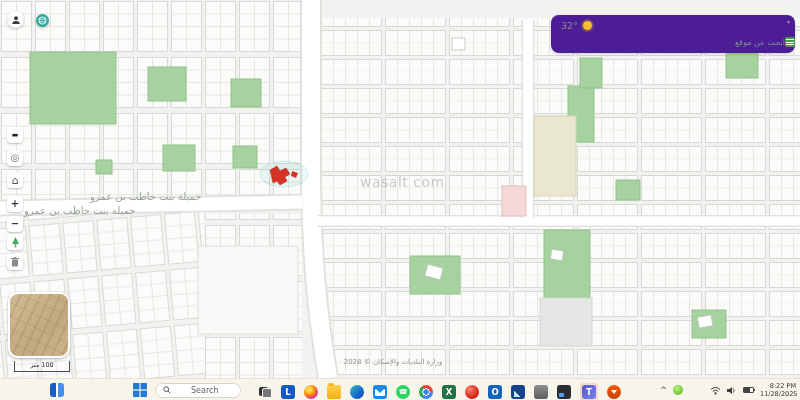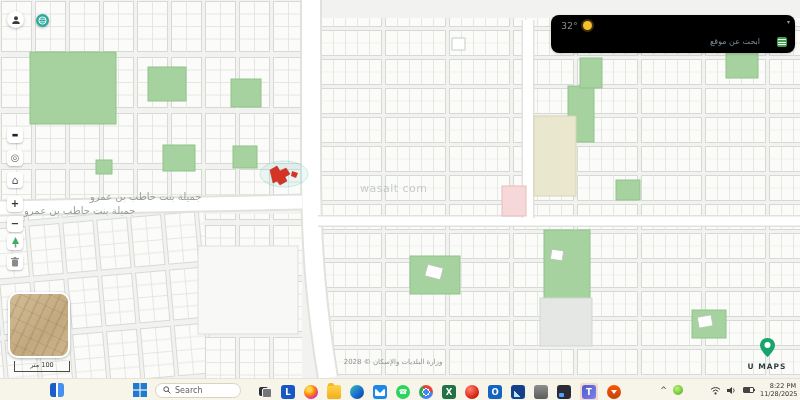--- a/index.html
+++ b/index.html
@@ -14,26 +14,26 @@
   #avatar-btn { left:7px; top:11px; width:17px; height:17px; background:#fff; }
   #globe-btn { left:36px; top:14px; width:13px; height:13px; background:#2fa89e; }
 
   
   .tool-btn { position:absolute; left:7px; width:16px; height:16px; background:#fff; border-radius:4px;
     box-shadow:0 1px 2px rgba(0,0,0,.25); display:flex; align-items:center; justify-content:center;
     font-size:10px; line-height:1; color:#4a4a4a; cursor:pointer; }
   .tool-btn svg { display:block; }
 
   
-  #top-panel { position:absolute; left:551px; top:15px; width:244px; height:38px; background:#000000;
+  #top-panel { position:absolute; left:551px; top:15px; width:244px; height:38px; background:#4c1d95;
     border-radius:8px; box-shadow:0 1px 3px rgba(0,0,0,.18); }
   #weather { position:absolute; left:10px; top:5px; display:flex; align-items:center; gap:5px; }
   #weather .t { font-size:9.5px; color:#8a8a8a; }
   #sun { width:9px; height:9px; border-radius:50%; background:#f4c12c; box-shadow:0 0 0 2px rgba(244,193,44,.25); }
-  #search-row { position:absolute; right:8px; bottom:6px; display:flex; align-items:flex-start; gap:17px; cursor:text; }
+  #search-row { position:absolute; right:0; bottom:6px; display:flex; align-items:center; gap:0; cursor:text; }
   #search-row .ph { font-size:8px; color:#7d8f9b; direction:rtl; }
   #grid-ico { width:10px; height:10px; border-radius:2px; background:#3f9e4d; display:flex; flex-direction:column; justify-content:space-evenly; padding:1px; }
   #grid-ico i { display:block; height:1px; background:#fff; }
   #panel-caret { position:absolute; right:5px; top:3px; font-size:6px; color:#999; }
 
   
   #sat-thumb { position:absolute; left:8px; top:292px; width:62px; height:66px; border-radius:10px;
     border:2px solid #fff; box-shadow:0 1px 3px rgba(0,0,0,.3); cursor:pointer;
     background:
       repeating-linear-gradient(115deg, rgba(122,100,62,.18) 0 2px, transparent 2px 9px),
@@ -41,35 +41,35 @@
       linear-gradient(140deg,#d2bb95,#c3a97e 60%,#cdb58c); }
   #scale-bar { position:absolute; left:14px; top:361px; width:56px; height:11px;
     border-left:1px solid #4c4c4c; border-right:1px solid #4c4c4c; border-bottom:1px solid #4c4c4c;
     display:flex; align-items:center; justify-content:center; }
   #scale-bar span { font-size:6.5px; color:#333; direction:rtl; transform:translateY(-1px); }
 
   
   .street-label { position:absolute; font-size:10px; color:#98a098; direction:rtl; white-space:nowrap; }
   #street-label-1 { left:90px; top:191px; }
   #street-label-2 { left:24px; top:205px; }
-  #watermark { position:absolute; left:360px; top:182px; font-size:11px; color:rgba(148,156,150,.5); letter-spacing:.5px; }
+  #watermark { position:absolute; left:360px; top:174px; font-size:14px; color:rgba(148,156,150,.5); letter-spacing:.5px; }
   #attribution { position:absolute; left:318px; top:358px; width:150px; text-align:center;
     font-size:7px; color:#8d938c; direction:rtl; white-space:nowrap; }
 
   
   #brand { position:absolute; left:741px; top:338px; width:52px; text-align:center; }
   #brand .txt { font-size:7.5px; font-weight:bold; letter-spacing:1px; color:#31403f; margin-top:1px; }
 
   
   #taskbar { position:absolute; left:0; bottom:0; width:800px; height:22px; background:#f7f4ea; border-top:1px solid #e7e2d3; }
   #tb-widgets { position:absolute; left:50px; top:4px; width:14px; height:14px; border-radius:3px;
     background:linear-gradient(90deg,#1a5fc8 0 46%, #ffffff 46% 54%, #4691ef 54%); cursor:pointer; }
   #tb-start { position:absolute; left:133px; top:4px; width:14px; height:14px; cursor:pointer; }
   #tb-search { position:absolute; left:155px; top:3.5px; width:86px; height:15px; background:#fff;
-    border:1px solid #d9d3c3; border-radius:8px; display:flex; align-items:center; gap:4px; padding:0 7px; cursor:pointer; }
+    border:1px solid #d9d3c3; border-radius:8px; display:flex; align-items:center; gap:20px; padding:0 7px; cursor:pointer; }
   #tb-search .ph { font-size:8px; color:#5f5f5f; }
 
   #tb-apps { position:absolute; left:258px; top:4px; display:flex; align-items:center; gap:9px; }
   .ti { position:relative; width:14px; height:14px; border-radius:3px; display:flex; align-items:center;
     justify-content:center; font-size:8.5px; font-weight:bold; color:#fff; cursor:pointer; flex:0 0 auto; }
   .rnd { border-radius:50%; }
   .ico-taskview { background:transparent; }
   .ico-taskview::before { content:""; position:absolute; left:1px; top:2px; width:9px; height:9px; background:#2e2f33; border-radius:2px; }
   .ico-taskview::after { content:""; position:absolute; right:0; bottom:1px; width:8px; height:8px; background:#74767b; border:1px solid #f7f4ea; border-radius:2px; }
   .ico-l { background:#1957c2; }
@@ -251,27 +251,20 @@
   <span class="street-label" id="street-label-1">جميلة بنت حاطب بن عمرو</span>
   <span class="street-label" id="street-label-2">جميلة بنت حاطب بن عمرو</span>
   <span id="watermark">wasalt com</span>
   <div id="attribution">وزارة البلديات والإسكان © 2028</div>
 
   <div id="sat-thumb"></div>
   <div id="scale-bar">
     <span>100 متر</span>
   </div>
 
-  <div id="brand">
-    <svg width="15" height="19" viewBox="0 0 15 19">
-      <path d="M7.5,0 C3.3,0 0,3.2 0,7.2 C0,12.4 7.5,19 7.5,19 C7.5,19 15,12.4 15,7.2 C15,3.2 11.7,0 7.5,0 z" fill="#17a66a"></path>
-      <circle cx="7.5" cy="7" r="3" fill="#fff"></circle>
-    </svg>
-    <div class="txt">U MAPS</div>
-  </div>
 
   <div id="taskbar">
     <div id="tb-widgets"></div>
     <svg id="tb-start" viewBox="0 0 14 14">
       <rect x="0" y="0" width="6.4" height="6.4" fill="#1f7ad4"></rect>
         <rect x="7.6" y="0" width="6.4" height="6.4" fill="#1f7ad4"></rect>
       <rect x="0" y="7.6" width="6.4" height="6.4" fill="#1f7ad4"></rect>
         <rect x="7.6" y="7.6" width="6.4" height="6.4" fill="#1f7ad4"></rect>
     </svg>
     <div id="tb-search">

